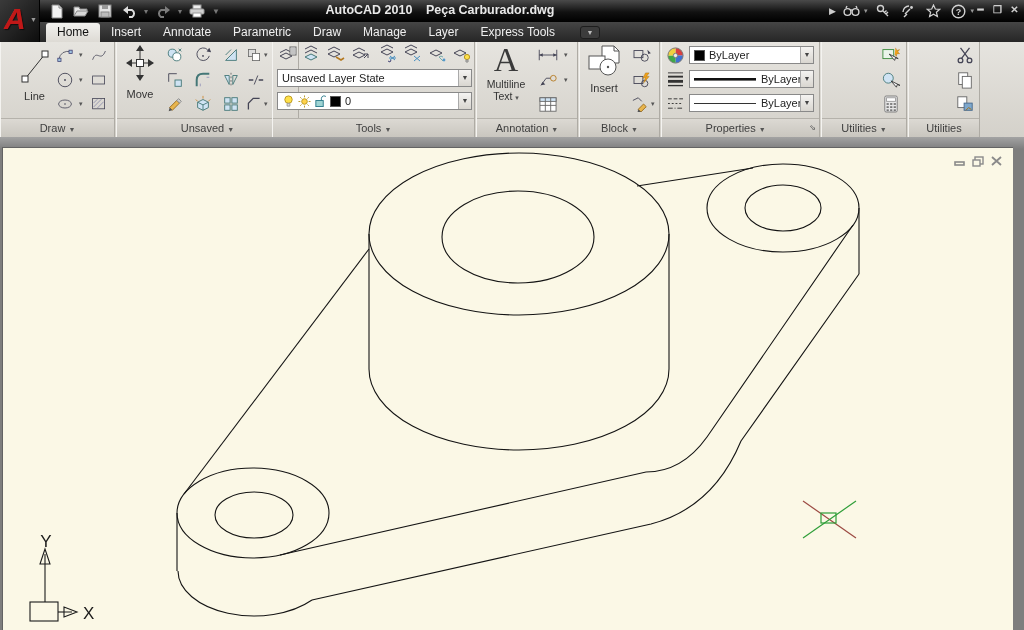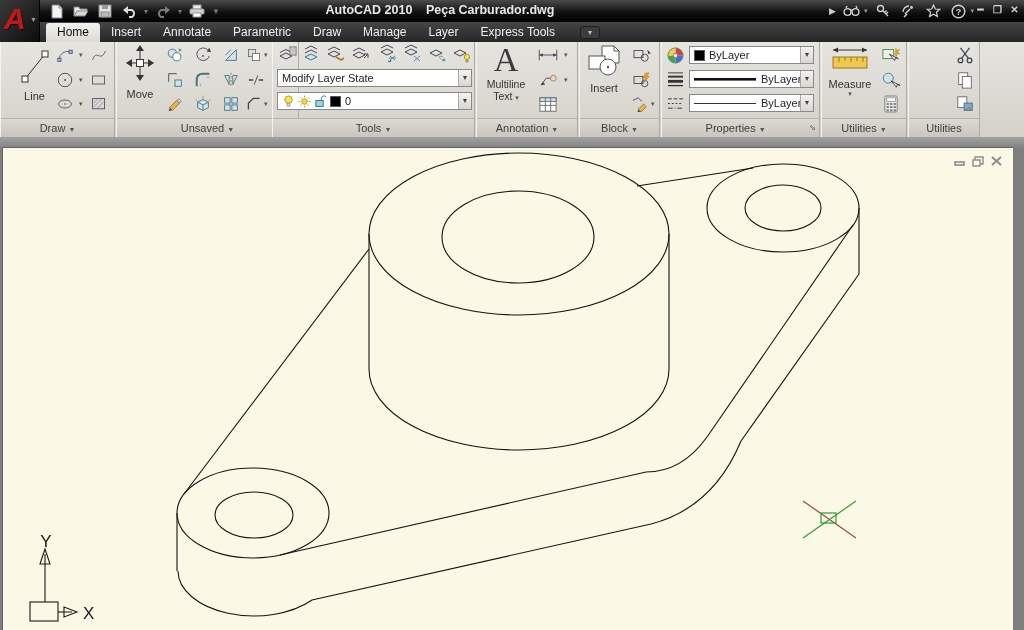--- a/index.html
+++ b/index.html
@@ -384,21 +384,21 @@
           </svg>
         </div>
       <div class="sm" style="left:177px;top:1px">
           <svg width="20" height="20" viewBox="0 0 20 20">
             <path d="M2,9 L8,6 14,9 8,12 z" fill="none" stroke="#445"></path>
             <circle cx="15" cy="13" r="2.6" fill="#ffe14a" stroke="#b8961e"></circle>
             <path d="M14,16 h2 v2 h-2 z" fill="none" stroke="#888"></path>
           </svg>
         </div>
       <div class="combo" style="left:4px;top:27px;width:195px">
-        <span>Modify Layer State</span>
+        <span>Unsaved Layer State</span>
         <span class="arrow">▼</span>
       </div>
       <div class="combo" style="left:4px;top:50px;width:195px">
         <svg width="13" height="14" viewBox="0 0 14 15" style="margin-right:3px">
             <circle cx="7" cy="6" r="4" fill="#ffe14a" stroke="#b8961e"></circle>
             <path d="M5.5,10 h3 v3 h-3 z" fill="#ddd" stroke="#999"></path>
           </svg>
         <svg width="13" height="13" viewBox="0 0 14 14" style="margin-right:3px">
             <circle cx="7" cy="7" r="3" fill="#ffd24a" stroke="#b8961e"></circle>
             <path d="M7,0.5 v2 M7,11.5 v2 M0.5,7 h2 M11.5,7 h2 M2.4,2.4 l1.4,1.4 M10.2,10.2 l1.4,1.4 M11.6,2.4 l-1.4,1.4 M3.8,10.2 l-1.4,1.4" stroke="#b8961e"></path>
@@ -533,30 +533,20 @@
         <span style="margin-left:5px">ByLayer</span>
         <span class="arrow">▼</span>
       </div>
     </div>
     <div class="plabel"><span>Properties</span> <span class="dd">▼</span>
       <span style="float:right;margin-right:3px;font-size:8px;color:#555">⇘</span></div>
   </div>
 
   <div class="panel" style="left:821px;width:86px">
     <div class="pbody">
-      <div class="bigbtn" style="left:3px;top:2px;width:50px;height:72px">
-        <svg width="40" height="30" viewBox="0 0 40 30">
-            <path d="M3,6 h34" stroke="#333"></path>
-            <path d="M3,6 l5,-2.5 v5 z M37,6 l-5,-2.5 v5 z" fill="#333"></path>
-            <rect x="3" y="13" width="34" height="11" fill="#f0c850" stroke="#9a7a20"></rect>
-            <path d="M9,13 v5 M15,13 v4 M21,13 v5 M27,13 v4 M33,13 v5" stroke="#9a7a20"></path>
-          </svg>
-        <div class="cap"><span>Measure</span></div>
-        <div class="ddx" style="position:static">▾</div>
-      </div>
       <div class="sm" style="left:57px;top:2px">
           <svg width="20" height="18" viewBox="0 0 22 20">
             <rect x="2" y="4" width="12" height="10" fill="#eaf4ea" stroke="#3a8a3a"></rect>
             <path d="M16,2 l1.5,3 3,-1 -2,2.5 2,2 -3,0 -0.5,3 -1.8,-2.5" fill="#f0a11a" stroke="#a96d08" stroke-width="0.5"></path>
             <path d="M9,9 l6,7 1,-3 3,1 z" fill="#fff" stroke="#333"></path>
           </svg>
         </div>
       <div class="sm" style="left:57px;top:27px">
           <svg width="20" height="18" viewBox="0 0 22 20">
             <circle cx="8" cy="8" r="5.5" fill="#cfe3f3" stroke="#477"></circle>

